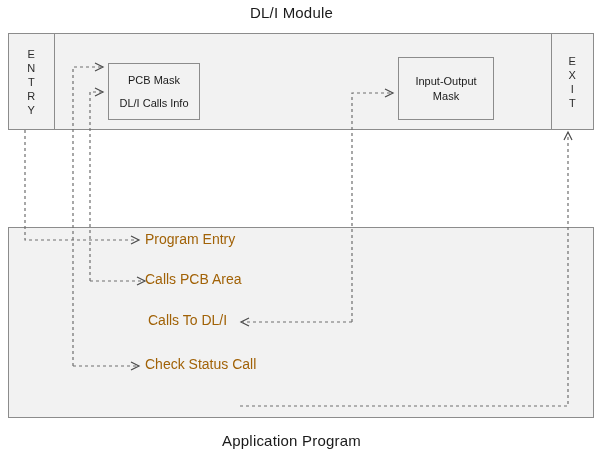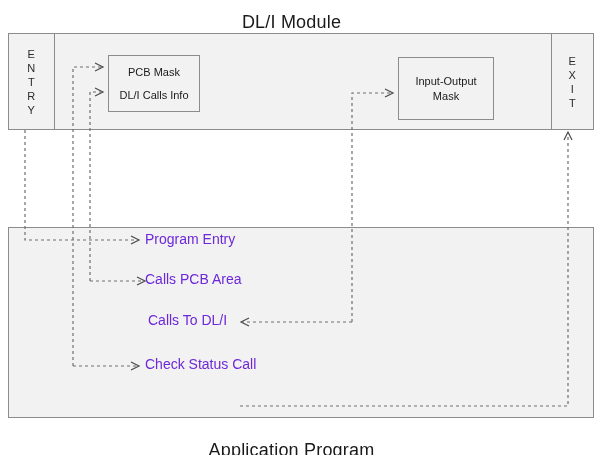--- a/index.html
+++ b/index.html
@@ -15,24 +15,23 @@
     font-family: "Liberation Sans", sans-serif;
     overflow: hidden;
   }
 
   
   .title {
     position: absolute;
     left: 0;
     width: 583px;
     text-align: center;
-    font-size: 18px;
+    font-size: 15px;
     color: #1a1a1a;
     letter-spacing: 0.2px;
-    margin-top: 8px;
   }
   #module-title { top: 4px; }
   #app-title    { top: 432px; }
 
   
   .outer-box {
     position: absolute;
     background: #f2f2f2;
     border: 1px solid #8c8c8c;
     box-sizing: border-box;
@@ -68,38 +67,38 @@
   .inner-box {
     position: absolute;
     background: #f2f2f2;
     border: 1px solid #8c8c8c;
     box-sizing: border-box;
     font-size: 11px;
     color: #1a1a1a;
     text-align: center;
   }
   #pcb-mask-box {
-    left: 108px; top: 55px; width: 92px; height: 57px;
+    left: 108px; top: 63px; width: 92px; height: 57px;
     display: flex; flex-direction: column;
     justify-content: space-around; align-items: center;
     padding: 4px 0;
   }
   #io-area-box {
     left: 398px; top: 57px; width: 96px; height: 63px;
     display: flex; flex-direction: column;
     justify-content: center; align-items: center;
     line-height: 15px;
   }
 
   
   .step-label {
     position: absolute;
     left: 145px;
     font-size: 14px;
-    color: #6d28d9;
+    color: #a16207;
     white-space: nowrap;
     line-height: 16px;
   }
 
   
   #connectors {
     position: absolute;
     left: 0; top: 0;
     width: 600px; height: 455px;
     pointer-events: none;

